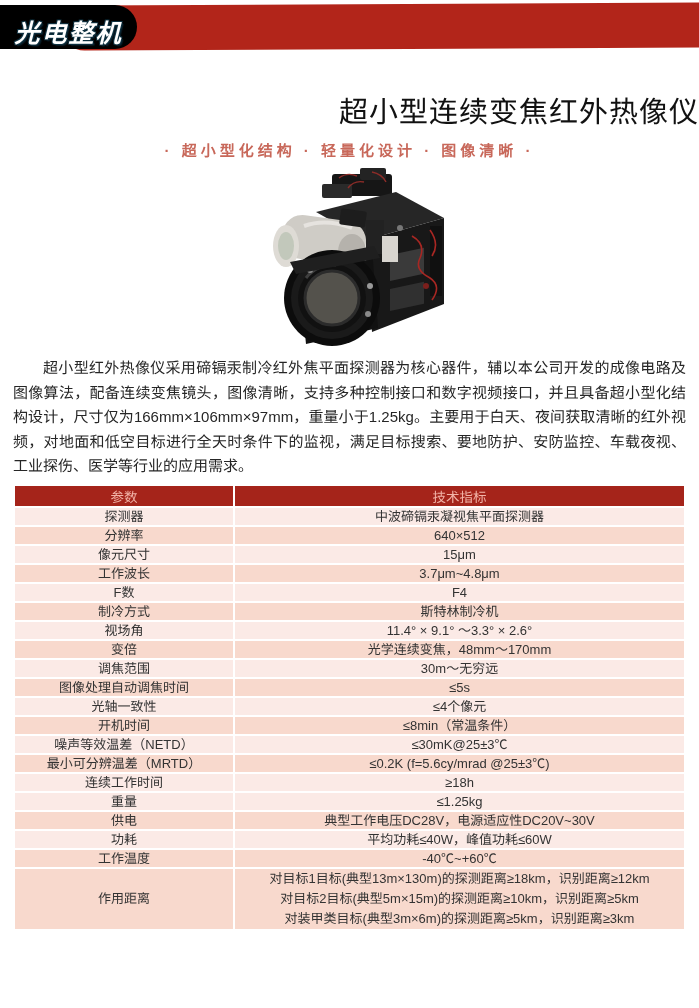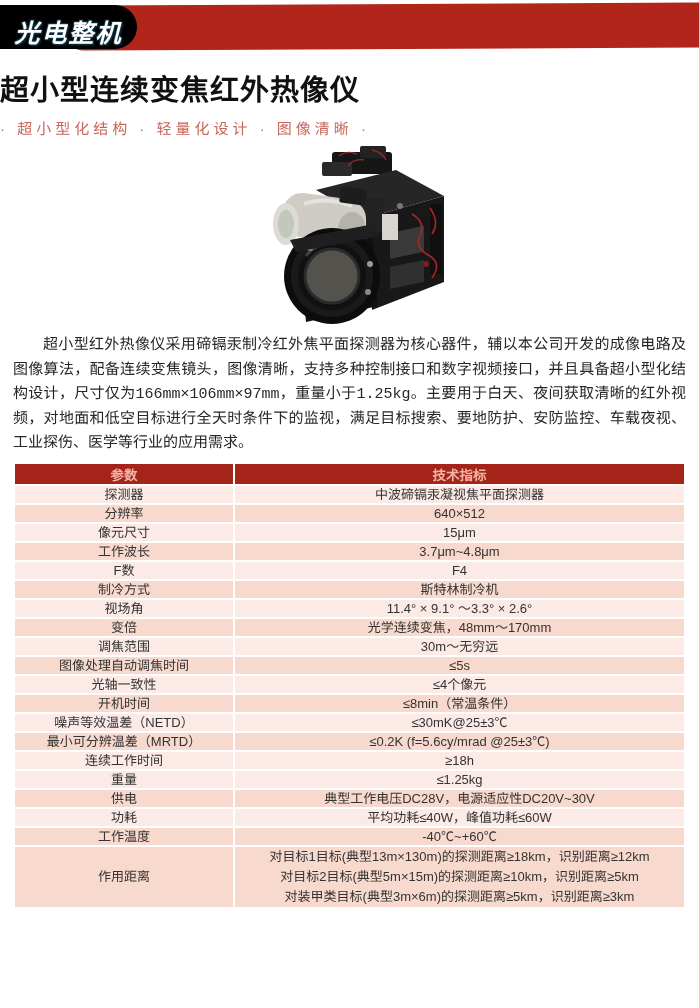--- a/index.html
+++ b/index.html
@@ -24,45 +24,45 @@
     background:#000000; border-radius:0 24px 24px 0;
     display:flex; align-items:flex-end; justify-content:center;
   }
   .badge span {
     color:#ffffff; font-size:25px; font-weight:900; font-style:italic;
     letter-spacing:2px;
     text-shadow:1px 1px 0 #0e3140, -1px -1px 0 #0e3140, 1px -1px 0 #0e3140, -1px 1px 0 #0e3140, 2px 2px 1px rgba(10,40,55,.65);
   }
   
   .page-title {
-    margin-top:12px; text-align:left;
-    font-size:29px; font-weight:bold; color:#111; letter-spacing:1px;
+    margin-top:34px; text-align:right;
+    font-size:29px; font-weight:normal; color:#111; letter-spacing:1px;
   }
   .page-subtitle {
-    margin-top:9px; 
-    font-size:15px; font-weight:normal; color:#c8685a; letter-spacing:4px;
+    margin-top:9px; text-align:center;
+    font-size:15px; font-weight:bold; color:#c8685a; letter-spacing:4px;
   }
   
   .photo-wrap { display:flex; justify-content:center; margin-top:6px; height:186px; }
   
   .description {
     margin:4px 13px 0 13px;
     font-size:15px; line-height:24.5px; text-align:justify;
-    text-indent:2em; color:#262626;font-family:Liberation Mono, monospace;
+    text-indent:2em; color:#262626;
   }
   
   .spec-table {
     width:673px; margin:5px 13px 0 13px;
     border-collapse:collapse; table-layout:fixed;
     font-size:13px; color:#333;
   }
   .spec-table col.c1 { width:220px; }
   .spec-table th {
     background:#a5241a; color:#f2b3a7;
-    font-weight:bold; font-size:13.5px;
+    font-weight:normal; font-size:13.5px;
     height:21px; border:2px solid #ffffff; text-align:center;margin-top:20px;
   }
   .spec-table td {
     border:2px solid #ffffff; text-align:center;
     height:18px; padding:0 4px; line-height:17px;
   }
   .spec-table tr.light td { background:#fbeae6;margin-top:23px; }
   .spec-table tr.dark  td { background:#f8d9cd;text-align:center; }
   .spec-table td.value-cell { white-space:pre-line; }
   .spec-table tr.multiline td { height:62px; line-height:20px;margin-left:36px; }

